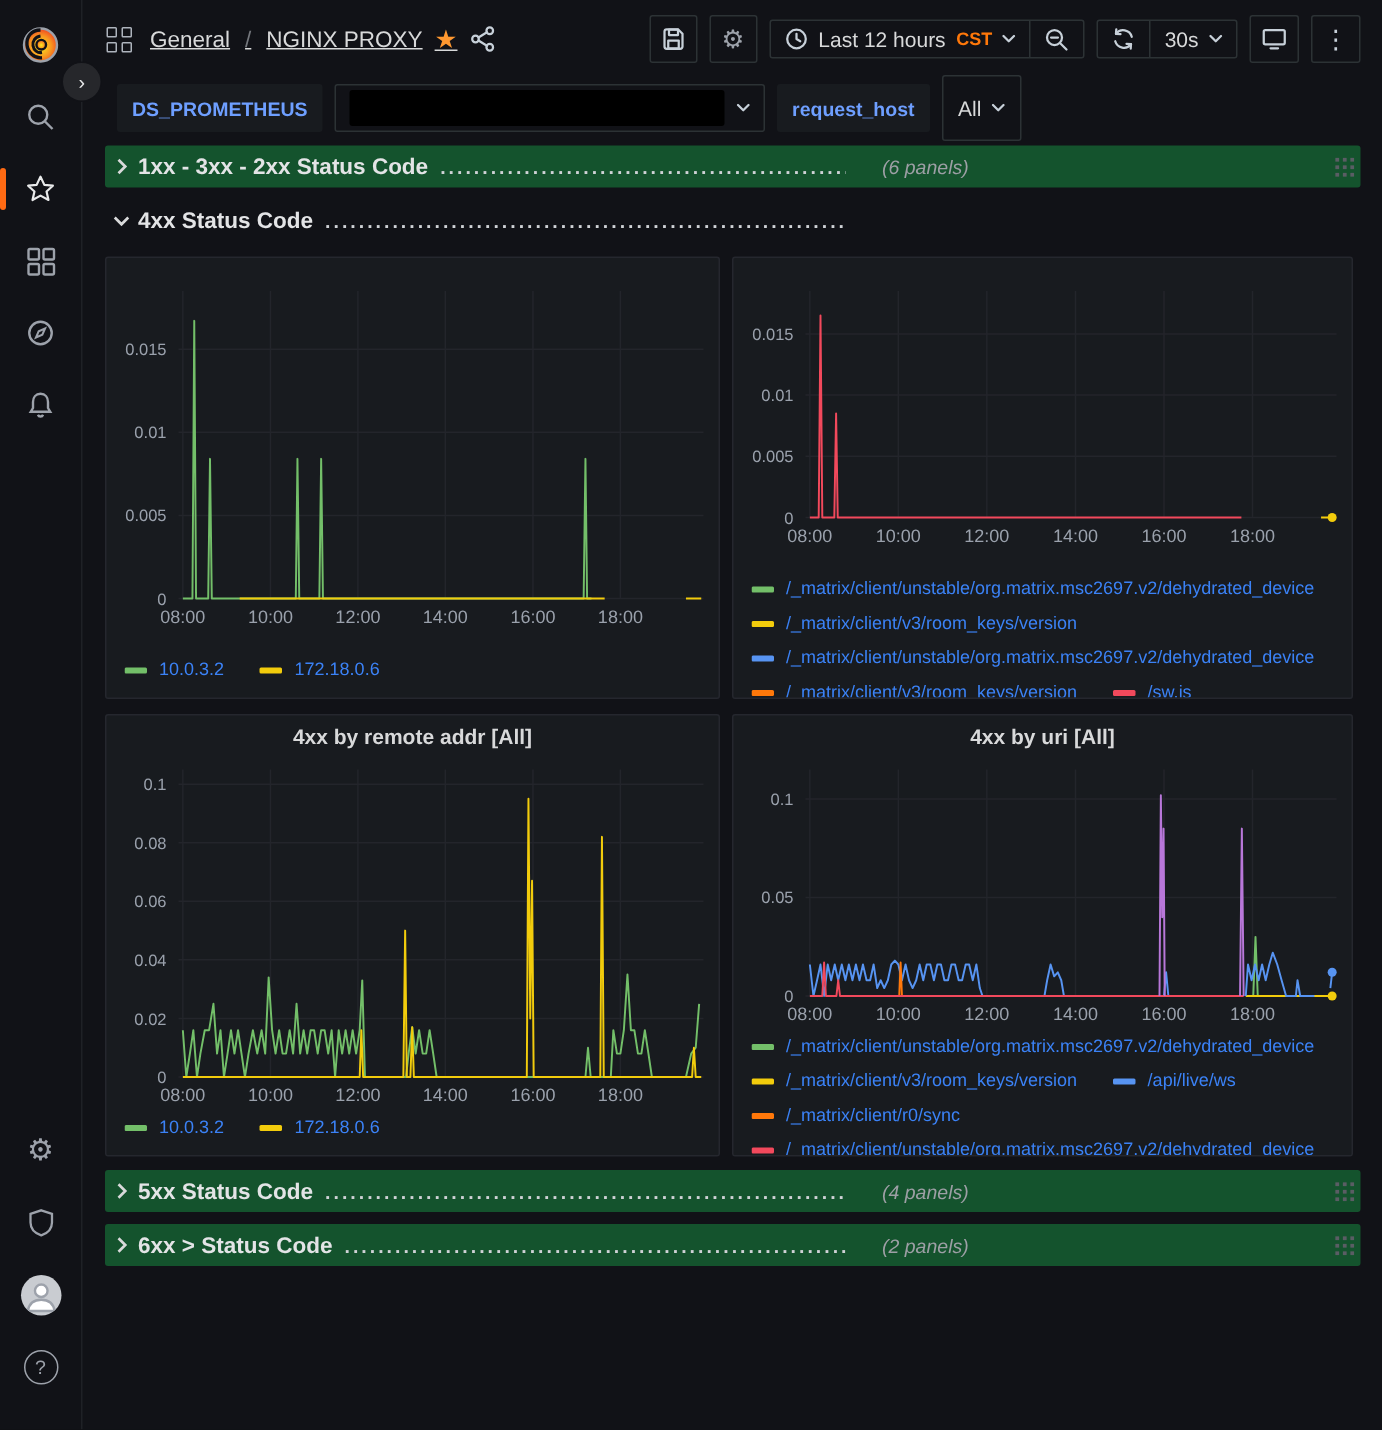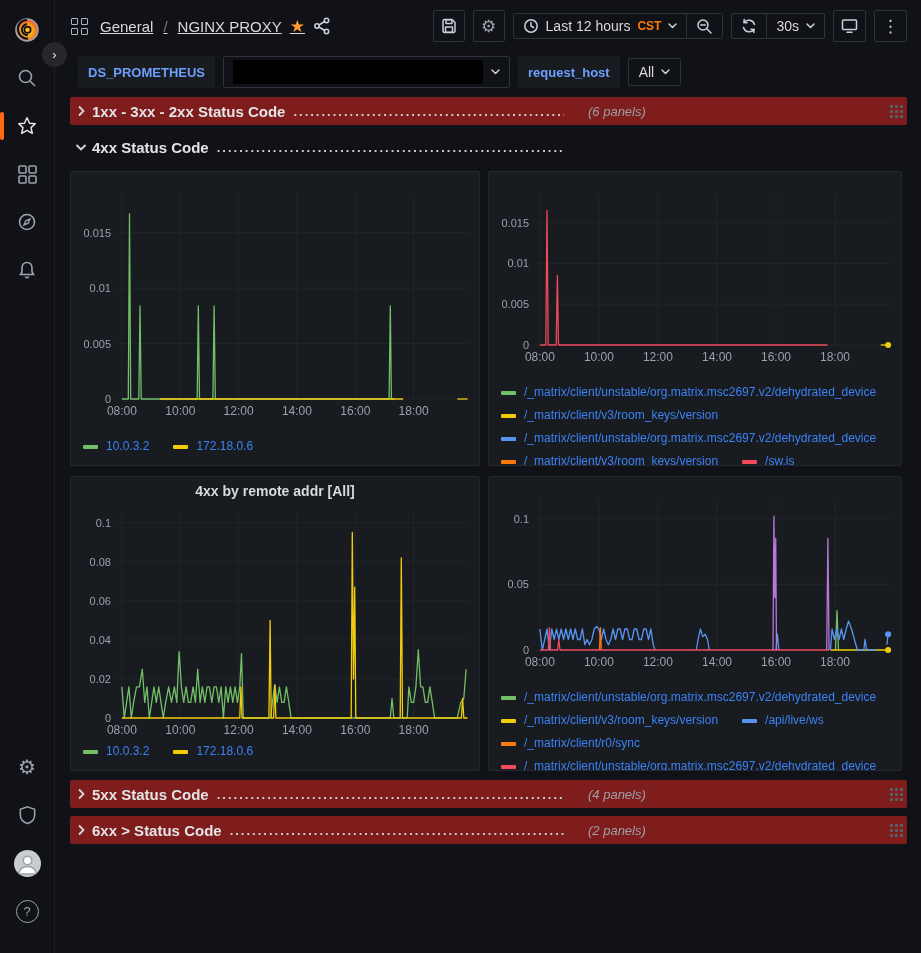--- a/index.html
+++ b/index.html
@@ -45,27 +45,27 @@
   .tz { color:#ff780a; font-size:12px; font-weight:bold; }
   .kebab { font-size:17px; color:#c7d0d9; letter-spacing:0; }
   svg.ic { stroke:#c7d0d9; fill:none; stroke-width:1.5; stroke-linecap:round; stroke-linejoin:round; }
 
   .subbar { height:40px; display:flex; align-items:center; gap:8px; padding:0 26px 0 23px; }
   .var-label { height:32px; display:flex; align-items:center; padding:0 10px; background:#181b1f;
     border-radius:2px; color:#6e9fff; font-size:13px; font-weight:bold; cursor:pointer; }
   .var-value { height:32px; display:flex; align-items:center; gap:8px; padding:0 9px;
     border:1px solid #2c3235; border-radius:2px; background:#111217; cursor:pointer; }
   .redacted { width:250px; height:24px; background:#000; border-radius:2px; }
-  .var-all { height:28px; display:flex; align-items:center; gap:7px; padding:0 10px;
+  .var-all { height:44px; display:flex; align-items:center; gap:7px; padding:0 10px;
     border:1px solid #2c3235; border-radius:2px; font-size:14px; color:#d8d9da; cursor:pointer; }
 
   
   .dash { flex:1; padding:5px 14px 0 15px; overflow:hidden; }
   .row-header { height:28px; display:flex; align-items:center; margin-bottom:8px; padding:0 4px 0 2px; }
-  .row-header.strip { background:#7f1d1d; border-radius:2px;align-items:center; }
+  .row-header.strip { background:#14532d; border-radius:2px;align-items:center; }
   .row-header.open { background:transparent; margin-top:6px; margin-bottom:10px; }
   .row-left { display:flex; align-items:center; width:492px; overflow:hidden; white-space:nowrap; cursor:pointer; }
   .row-chev { width:18px; display:flex; justify-content:center; margin-right:2px; }
   .row-chev svg { stroke:#d8d9da; fill:none; stroke-width:2; }
   .row-title { font-size:15px; font-weight:bold; color:#e3e4e6; margin-right:8px; }
   .row-dots { flex:1; overflow:hidden; font-size:13px; font-weight:bold; letter-spacing:2px;
     color:#cfd2d6; white-space:nowrap; }
   .row-count { font-size:13px; font-style:italic; color:#9d9fa5; margin-left:24px; }
   .row-grab { margin-left:auto; width:14px; height:14px; cursor:grab;
     background-image:radial-gradient(circle, #5a5d64 1.4px, transparent 1.6px);
@@ -431,20 +431,21 @@
                   <span>10.0.3.2</span>
                 </span>
                 <span class="legend-item">
                   <span class="swatch" style="background: rgb(242, 204, 12);"></span>
                   <span>172.18.0.6</span>
                 </span>
               </div>
             </div>
         </div>
         <div class="panel">
+          <div class="panel-title">4xx by uri [All]</div>
           <svg class="chart" viewBox="0 0 412 181">
               <line class="grid" x1="50.9" x2="50.9" y1="8" y2="159"></line>
               <text class="tx" x="50.9" y="175">08:00</text>
               <line class="grid" x1="109.9" x2="109.9" y1="8" y2="159"></line>
               <text class="tx" x="109.9" y="175">10:00</text>
               <line class="grid" x1="168.9" x2="168.9" y1="8" y2="159"></line>
               <text class="tx" x="168.9" y="175">12:00</text>
               <line class="grid" x1="228.0" x2="228.0" y1="8" y2="159"></line>
               <text class="tx" x="228.0" y="175">14:00</text>
               <line class="grid" x1="287.0" x2="287.0" y1="8" y2="159"></line>

